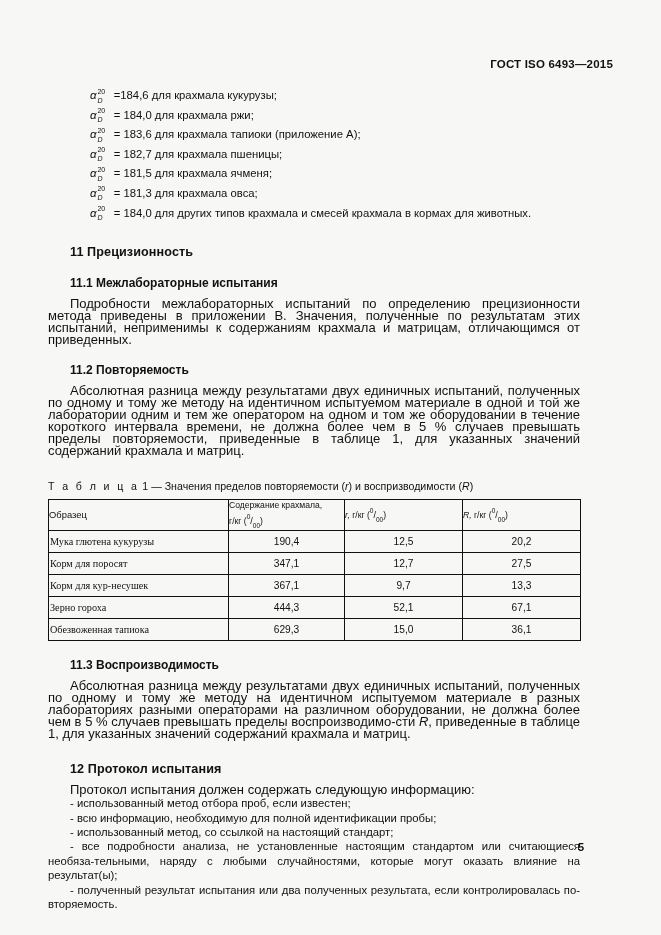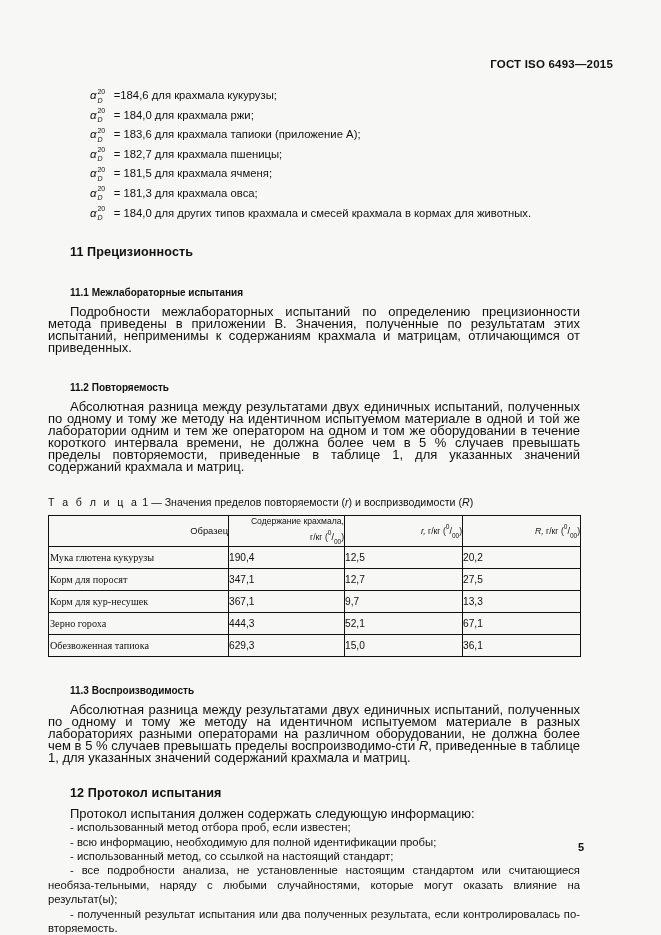--- a/index.html
+++ b/index.html
@@ -91,23 +91,23 @@
 
   
   h2.sec {
     font-size: 12.6px;
     font-weight: bold;
     margin: 22px 0 0 0;
     padding-left: 22px;
     letter-spacing: 0.1px;
   }
   h3.subsec {
-    font-size: 10px;
+    font-size: 12px;
     font-weight: bold;
-    margin: 28px 0 0 0;
+    margin: 17px 0 0 0;
     padding-left: 22px;
   }
 
   
   p.body {
     font-size: 13px;
     line-height: 12px;
     margin: 8px 0 0 0;
     text-align: justify;
     text-indent: 22px;
@@ -134,40 +134,40 @@
   table.data td {
     border: 1px solid #111;
     font-weight: normal;
     font-size: 9.6px;
     padding: 0;
   }
   table.data thead th {
     border-bottom: 1.6px solid #111;
     height: 30px;
     vertical-align: middle;
-    text-align: right;
+    text-align: left;
     line-height: 11.6px;
     font-size: 8.6px;
     margin-top: 8px;
   }
   table.data thead th.first-col {
     font-size: 9.4px;
   }
   table.data tbody td {
     height: 21px;
     vertical-align: middle;
     font-size: 10.2px;
   }
   table.data tbody td.label {
     text-align: left;
     padding-left: 1px;
     font-family: Liberation Serif, serif;
   }
   table.data tbody td.num {
-    text-align: left;
+    text-align: center;
     margin-left: 48px;
   }
   col.c1 { width: 180px; }
   col.c2 { width: 116px; }
   col.c3 { width: 118px; }
   col.c4 { width: 118px; }
 
   
   .permille {
     display: inline-block;

